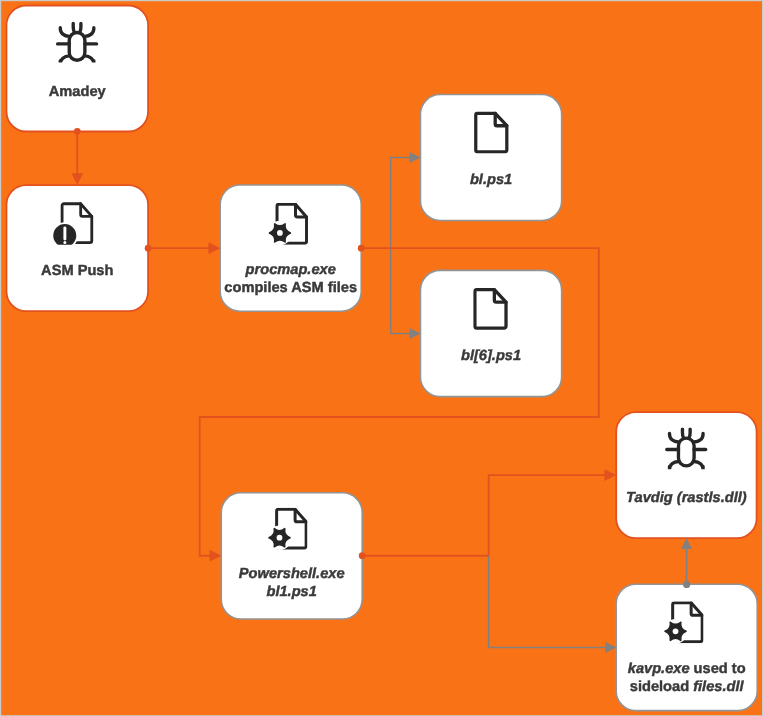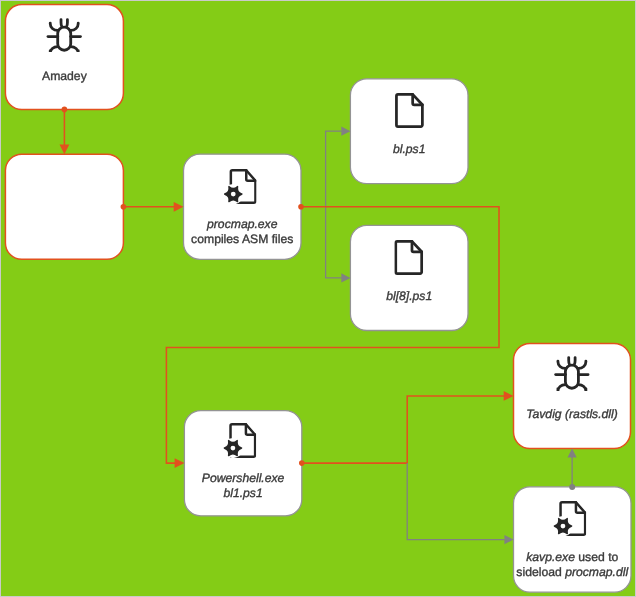--- a/index.html
+++ b/index.html
@@ -2,21 +2,21 @@
 <html><head>
 <meta charset="utf-8">
 <title>Attack chain diagram</title>
 <style>
   html,body{margin:0;padding:0;background:#ffffff;}
   body{width:636px;height:597px;overflow:hidden;
        font-family:"Liberation Sans",sans-serif;
        -webkit-font-smoothing:antialiased;
        -moz-osx-font-smoothing:grayscale;
        text-rendering:geometricPrecision;}
-  #canvas{position:relative;width:636px;height:597px;background:#84cc16;box-sizing:border-box;overflow:hidden;}
+  #canvas{position:relative;width:636px;height:597px;background:#f97316;box-sizing:border-box;overflow:hidden;font-weight:bold;}
   svg.wires{position:absolute;left:0;top:0;width:636px;height:597px;z-index:5;pointer-events:none;}
   svg.boxes{position:absolute;left:0;top:0;width:636px;height:597px;z-index:1;}
   .node{z-index:2;position:absolute;box-sizing:border-box;}
   .node .ico{position:absolute;left:0;width:100%;display:flex;justify-content:center;}
   .node .lbl{position:absolute;left:0;right:0;font-size:12.2px;line-height:15px;
              color:#3a3a3a;text-align:center;white-space:nowrap;
              -webkit-text-stroke:0.35px #3a3a3a;}
   .lbl i{font-style:italic;}
 </style>
 </head>
@@ -71,20 +71,39 @@
   <path d="M11.7 12.3 C 7.3 12.3 4.17 9.5 4.17 5.8 V5.09"></path>
   <path d="M24.6 12.3 C 29.0 12.3 32.13 9.5 32.13 5.8 V5.09"></path>
   <path d="M11.7 28.6 C 7.3 28.6 4.17 31.4 4.17 35.1 V32.6"></path>
   <path d="M24.6 28.6 C 29.0 28.6 32.13 31.4 32.13 35.1 V32.6"></path>
   <path d="M15.75 8.5 C 15.0 7.3 14.95 5.8 14.95 4.5 V1.6"></path>
   <path d="M20.55 8.5 C 21.3 7.3 21.35 5.8 21.35 4.5 V1.6"></path>
         </svg>
       </div>
       <div class="lbl" style="top: 64px;">Amadey</div>
     </div>
+    <div class="node orange" style="left: 5.4px; top: 154.2px; width: 118px; height: 105.1px;">
+      <div class="ico" style="top: 13.81px; transform: translateX(-2.84px);">
+        <svg width="34.5" height="36.4" viewBox="0 0 34.5 36.4" fill="none" stroke="#262626" stroke-width="2.35" stroke-linecap="round" stroke-linejoin="round">
+  <defs>
+            <clipPath id="cpa1" clipPathUnits="userSpaceOnUse">
+              <path clip-rule="evenodd" d="M0 0H34.5V36.4H0Z M9.8 28.3 m-11.05 0 a11.05 11.05 0 1 0 22.1 0 a11.05 11.05 0 1 0 -22.1 0"></path>
+            </clipPath>
+          </defs>
+  <g clip-path="url(#cpa1)">
+  <path d="M23.07 1.78 H9.13 A1.55 1.55 0 0 0 7.58 3.33 V32.67 A1.55 1.55 0 0 0 9.13 34.22 H30.78 A1.55 1.55 0 0 0 32.33 32.67 V12.31 Z"></path>
+  <path d="M23.07 1.78 V10.76 A1.55 1.55 0 0 0 24.62 12.31 H32.33"></path>
+          </g>
+  <circle cx="9.8" cy="28.3" r="9.6" fill="#262626" stroke="none"></circle>
+  <path d="M9.9 21.9 V31.1" stroke="#ffffff" stroke-width="2.45" stroke-linecap="round"></path>
+  <circle cx="9.9" cy="34.1" r="1.25" fill="#ffffff" stroke="none"></circle>
+        </svg>
+      </div>
+      <div class="lbl" style="top: 64px;">ASM Push</div>
+    </div>
     <div class="node gray" style="left: 183.5px; top: 154.2px; width: 117.5px; height: 128px;">
       <div class="ico" style="top: 14.41px; transform: translateX(-2.35px);">
         <svg width="33" height="35.5" viewBox="0 0 33 35.5" fill="none" stroke="#262626" stroke-width="2.5" stroke-linecap="round" stroke-linejoin="round">
   <defs>
             <clipPath id="cpg2" clipPathUnits="userSpaceOnUse">
               <path clip-rule="evenodd" d="M0 0H33V35.5H0Z M9.6 25.1 m-10.2 0 a10.2 10.2 0 1 0 20.4 0 a10.2 10.2 0 1 0 -20.4 0"></path>
             </clipPath>
           </defs>
   <g clip-path="url(#cpg2)">
   <path d="M22.60 1.30 H8.75 A1.55 1.55 0 0 0 7.20 2.85 V32.15 A1.55 1.55 0 0 0 8.75 33.70 H30.25 A1.55 1.55 0 0 0 31.80 32.15 V11.80 Z"></path>
@@ -105,21 +124,21 @@
       </div>
       <div class="lbl" style="top: 63.5px;"><i>bl.ps1</i></div>
     </div>
     <div class="node gray" style="left: 350.4px; top: 225.3px; width: 117.6px; height: 105.2px;">
       <div class="ico" style="top: 14.6px; transform: translateX(-0.64px);">
         <svg width="28.7" height="34.9" viewBox="0 0 28.7 34.9" fill="none" stroke="#262626" stroke-width="2.75" stroke-linecap="round" stroke-linejoin="round">
   <path d="M17.62 1.38H2.92A1.55 1.55 0 0 0 1.38 2.92V31.98A1.55 1.55 0 0 0 2.92 33.53H25.78A1.55 1.55 0 0 0 27.33 31.98V11.79Z"></path>
   <path d="M17.62 1.38V10.24A1.55 1.55 0 0 0 19.17 11.79H27.33"></path>
         </svg>
       </div>
-      <div class="lbl" style="top: 63.8px;"><i>bl[8].ps1</i></div>
+      <div class="lbl" style="top: 63.8px;"><i>bl[6].ps1</i></div>
     </div>
     <div class="node gray" style="left: 184.4px; top: 410.7px; width: 117.4px; height: 105.1px; border-radius: 20px;">
       <div class="ico" style="top: 12.61px; transform: translateX(-3.68px);">
         <svg width="33" height="35.5" viewBox="0 0 33 35.5" fill="none" stroke="#262626" stroke-width="2.5" stroke-linecap="round" stroke-linejoin="round">
   <defs>
             <clipPath id="cpg5" clipPathUnits="userSpaceOnUse">
               <path clip-rule="evenodd" d="M0 0H33V35.5H0Z M9.6 25.1 m-10.2 0 a10.2 10.2 0 1 0 20.4 0 a10.2 10.2 0 1 0 -20.4 0"></path>
             </clipPath>
           </defs>
   <g clip-path="url(#cpg5)">
@@ -157,15 +176,15 @@
             </clipPath>
           </defs>
   <g clip-path="url(#cpg7)">
   <path d="M22.60 1.30 H8.75 A1.55 1.55 0 0 0 7.20 2.85 V32.15 A1.55 1.55 0 0 0 8.75 33.70 H30.25 A1.55 1.55 0 0 0 31.80 32.15 V11.80 Z"></path>
   <path d="M22.60 1.30 V10.25 A1.55 1.55 0 0 0 24.15 11.80 H31.80"></path>
           </g>
   <path fill="#262626" stroke="none" d="M18.20 24.30A0.8 0.8 0 0 1 18.20 25.90A5.5 5.5 0 0 0 14.59 32.15A0.8 0.8 0 0 1 13.21 32.95A5.5 5.5 0 0 0 5.99 32.95A0.8 0.8 0 0 1 4.61 32.15A5.5 5.5 0 0 0 1.00 25.90A0.8 0.8 0 0 1 1.00 24.30A5.5 5.5 0 0 0 4.61 18.05A0.8 0.8 0 0 1 5.99 17.25A5.5 5.5 0 0 0 13.21 17.25A0.8 0.8 0 0 1 14.59 18.05A5.5 5.5 0 0 0 18.20 24.30Z"></path>
   <circle cx="9.6" cy="25.1" r="2.4" fill="#ffffff" stroke="none"></circle>
         </svg>
       </div>
-      <div class="lbl" style="top: 63.3px;"><i>kavp.exe</i> used to<br>sideload <i>procmap.dll</i></div>
+      <div class="lbl" style="top: 63.3px;"><i>kavp.exe</i> used to<br>sideload <i>files.dll</i></div>
     </div>
   </div>
 
 </body></html>

